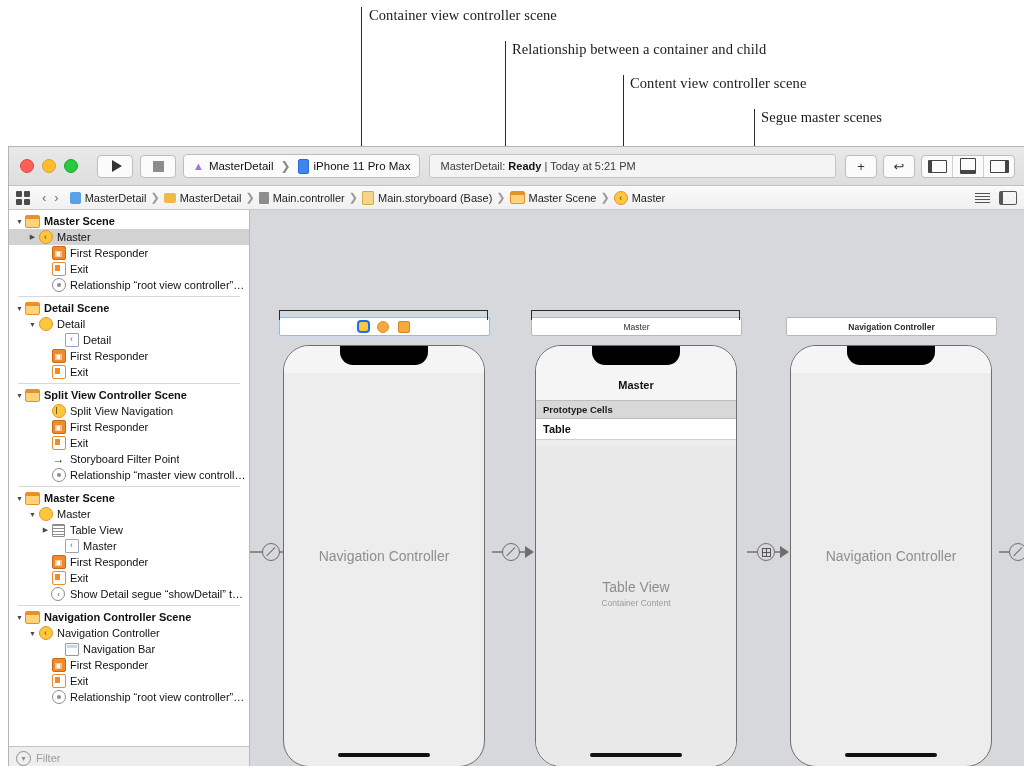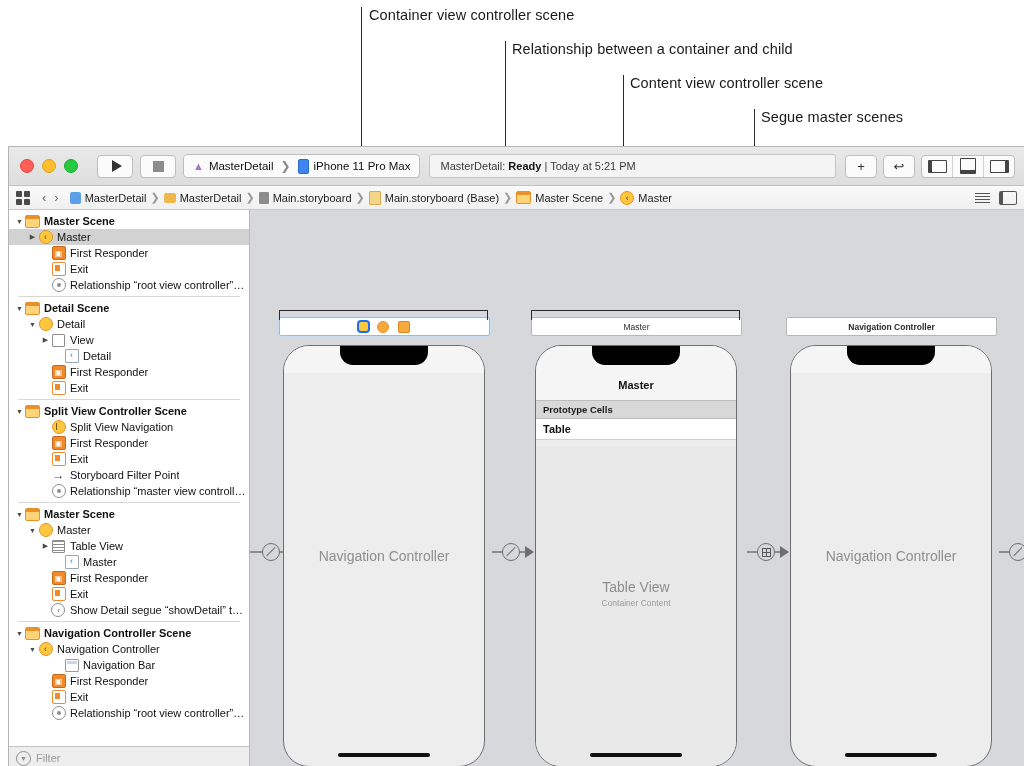--- a/index.html
+++ b/index.html
@@ -4,21 +4,21 @@
 <style>
   html,body{margin:0;padding:0;}
   body{
     width:1024px;height:766px;background:#ffffff;
     font-family:"Liberation Sans","DejaVu Sans",sans-serif;
     -webkit-font-smoothing:antialiased;overflow:hidden;
   }
   .page{position:relative;width:1024px;height:766px;}
 
   
-  .callout{position:absolute;font-size:14.5px;color:#1a1a1a;white-space:nowrap;letter-spacing:0.1px;}
+  .callout{position:absolute;font-size:14.5px;color:#1a1a1a;white-space:nowrap;letter-spacing:0.1px;font-family:Liberation Serif, serif;}
   .leader{position:absolute;width:1px;background:#2b2b2b;}
 
   
   .window{position:absolute;left:8px;top:146px;width:1016px;height:620px;
     background:#ececec;border:1px solid #b4b4b4;overflow:hidden;}
 
   
   .titlebar{position:relative;height:38px;background:linear-gradient(#e9e9e9,#dedede);
     border-bottom:1px solid #c2c2c2;display:flex;align-items:center;}
   .traffic{display:flex;gap:8px;margin-left:11px;}
@@ -225,21 +225,21 @@
         <span>MasterDetail</span>
       </div>
       <span class="jb-chev">❯</span>
       <div class="jb-seg">
         <span style="width:12px;height:10px;background:#f0b84a;border-radius:2px;display:inline-block;"></span>
         <span>MasterDetail</span>
       </div>
       <span class="jb-chev">❯</span>
       <div class="jb-seg">
         <span style="width:10px;height:12px;background:#8d8d8d;border-radius:1px;display:inline-block;"></span>
-        <span>Main.storyboard</span>
+        <span>Main.controller</span>
       </div>
       <span class="jb-chev">❯</span>
       <div class="jb-seg">
         <span style="width:10px;height:12px;background:#f5d58a;border:1px solid #d8ab4a;border-radius:1px;display:inline-block;"></span>
         <span>Main.storyboard (Base)</span>
       </div>
       <span class="jb-chev">❯</span>
       <div class="jb-seg">
         <span class="i-scene"></span>
         <span>Master Scene</span>
@@ -311,28 +311,20 @@
               </span>
               <span class="lbl">Detail Scene</span>
             </div>
             <div class="row">
               <span style="width:18px;flex:0 0 auto;"></span>
               <span class="tw">▼</span>
               <span class="ic">
                 <span class="i-circ"></span>
               </span>
               <span class="lbl">Detail</span>
-            </div>
-            <div class="row">
-              <span style="width:31px;flex:0 0 auto;"></span>
-              <span class="tw">▶</span>
-              <span class="ic">
-                <span class="i-view"></span>
-              </span>
-              <span class="lbl">View</span>
             </div>
             <div class="row">
               <span style="width:44px;flex:0 0 auto;"></span>
               <span class="tw"></span>
               <span class="ic">
                 <span style="display:inline-block;width:12px;height:12px;border:1.3px solid #9aa7b5;background:#fff;border-radius:1px;font-size:9px;color:#2d6fd6;text-align:center;line-height:10px;">‹</span>
               </span>
               <span class="lbl">Detail</span>
             </div>
             <div class="row">

